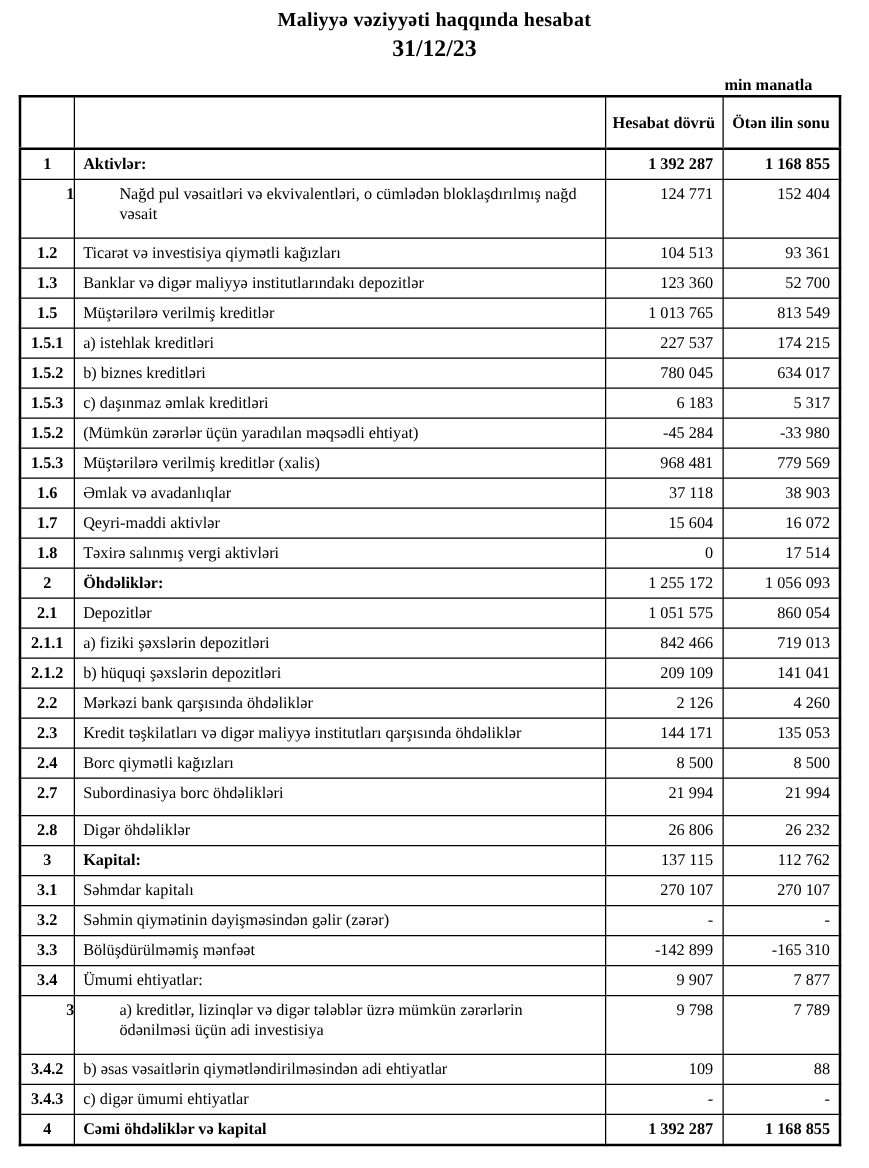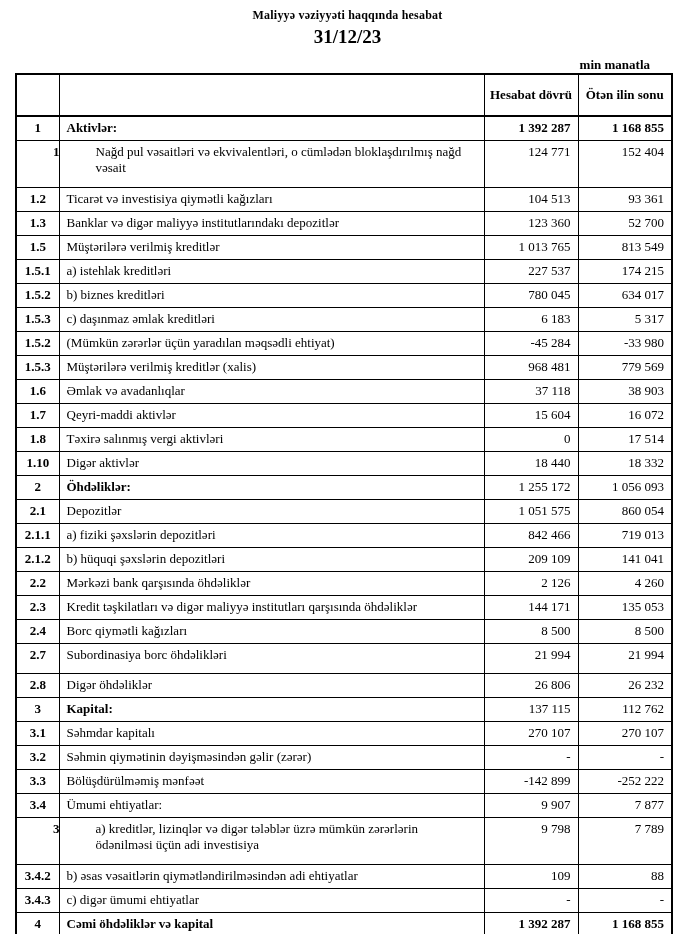--- a/index.html
+++ b/index.html
@@ -4,21 +4,21 @@
 <style>
   html, body { margin: 0; padding: 0; background: #ffffff; }
   body {
     width: 695px; height: 934px;
     font-family: "Liberation Serif", "DejaVu Serif", serif;
     color: #000;
     overflow: hidden;
   }
   .page { position: relative; width: 695px; height: 934px; }
   .title {
-    text-align: center; font-weight: bold; font-size: 12px;
+    text-align: center; font-weight: bold; font-size: 16px;
     padding-top: 8px; letter-spacing: 0.2px;
   }
   .date {
     text-align: center; font-weight: bold; font-size: 19px;
     margin-top: 3px;
   }
   .unit {
     text-align: right; font-weight: bold; font-size: 13px;
     margin-right: 45px; margin-top: 9px; margin-bottom: 0;
   }
@@ -152,26 +152,20 @@
           <td class="desc">Qeyri-maddi aktivlər</td>
           <td class="val">15 604</td>
           <td class="val">16 072</td>
         </tr>
         <tr class="h-std">
           <td class="no">1.8</td>
           <td class="desc">Təxirə salınmış vergi aktivləri</td>
           <td class="val">0</td>
           <td class="val">17 514</td>
         </tr>
-        <tr class="h-std">
-          <td class="no">1.10</td>
-          <td class="desc">Digər aktivlər</td>
-          <td class="val">18 440</td>
-          <td class="val">18 332</td>
-        </tr>
         <tr class="section h-std">
           <td class="no">2</td>
           <td class="desc">Öhdəliklər:</td>
           <td class="val">1 255 172</td>
           <td class="val">1 056 093</td>
         </tr>
         <tr class="h-std">
           <td class="no">2.1</td>
           <td class="desc">Depozitlər</td>
           <td class="val">1 051 575</td>
@@ -234,21 +228,21 @@
         <tr class="h-std">
           <td class="no">3.2</td>
           <td class="desc">Səhmin qiymətinin dəyişməsindən gəlir (zərər)</td>
           <td class="val">-</td>
           <td class="val">-</td>
         </tr>
         <tr class="h-std">
           <td class="no">3.3</td>
           <td class="desc">Bölüşdürülməmiş mənfəət</td>
           <td class="val">-142 899</td>
-          <td class="val">-252 222</td>
+          <td class="val">-165 310</td>
         </tr>
         <tr class="h-std">
           <td class="no">3.4</td>
           <td class="desc">Ümumi ehtiyatlar:</td>
           <td class="val">9 907</td>
           <td class="val">7 877</td>
         </tr>
         <tr class="h-tall">
           <td class="no">3.4.1</td>
           <td class="desc">a) kreditlər, lizinqlər və digər tələblər üzrə mümkün zərərlərin ödənilməsi üçün adi investisiya</td>

